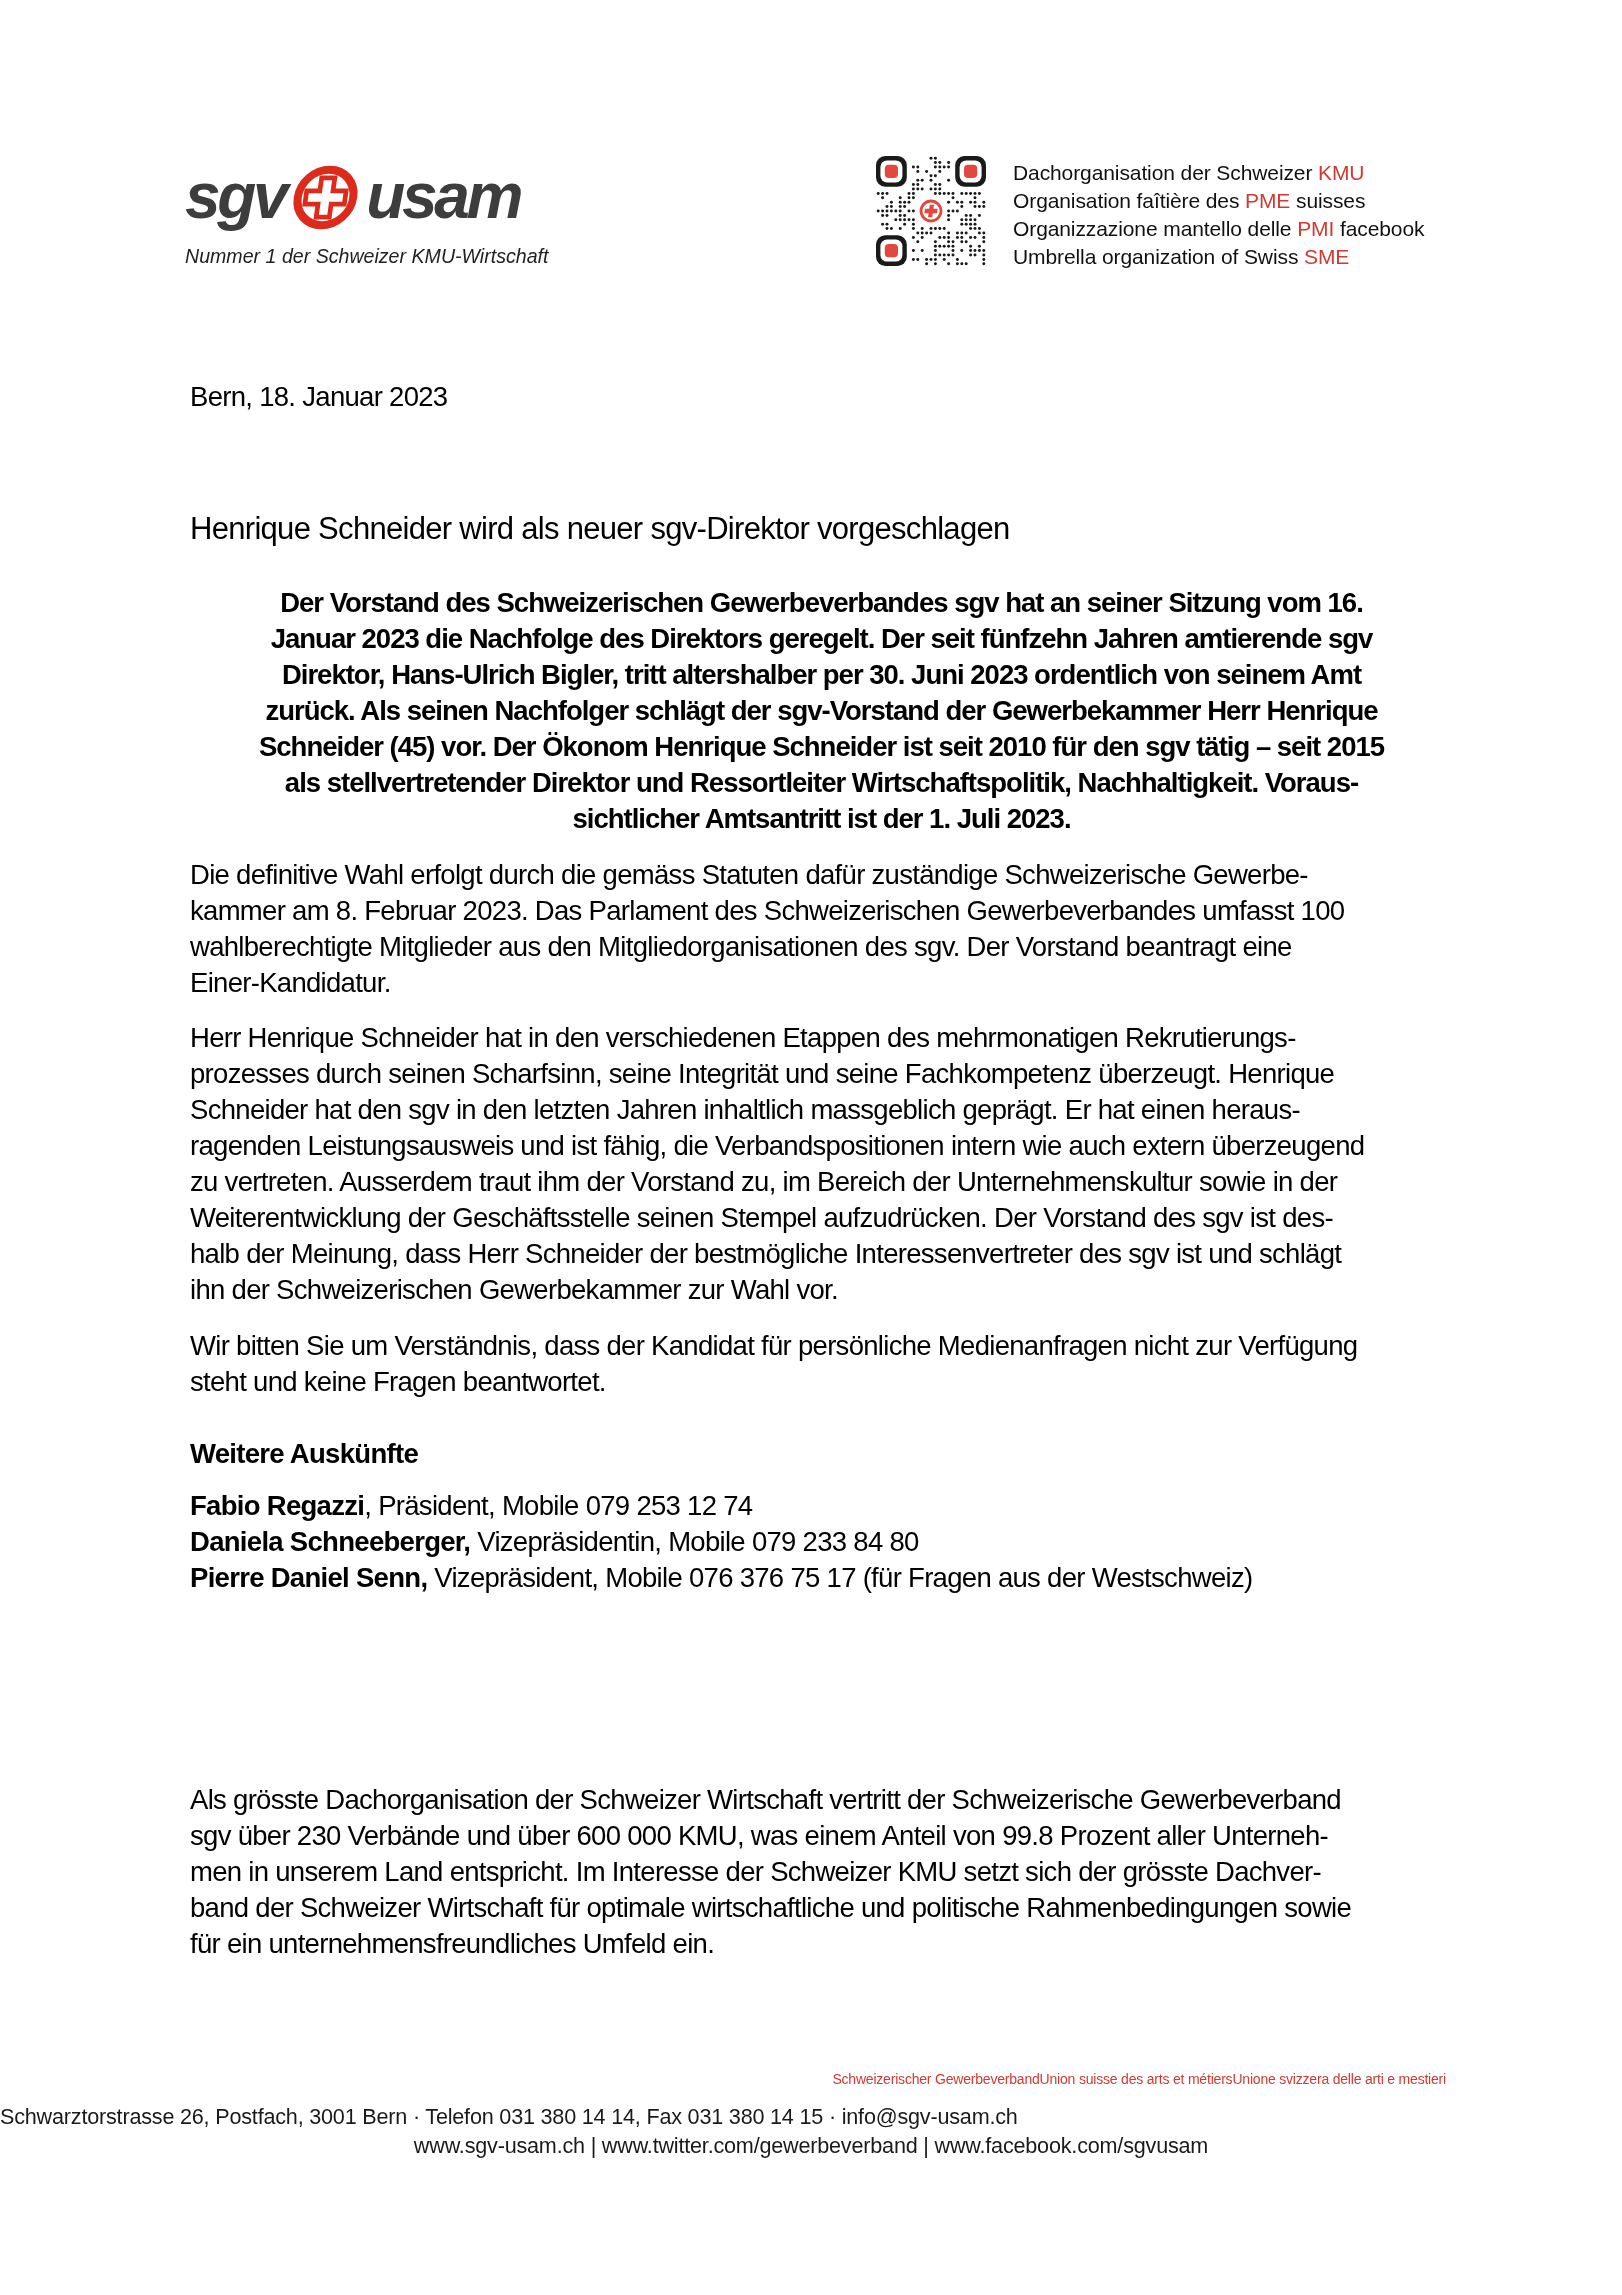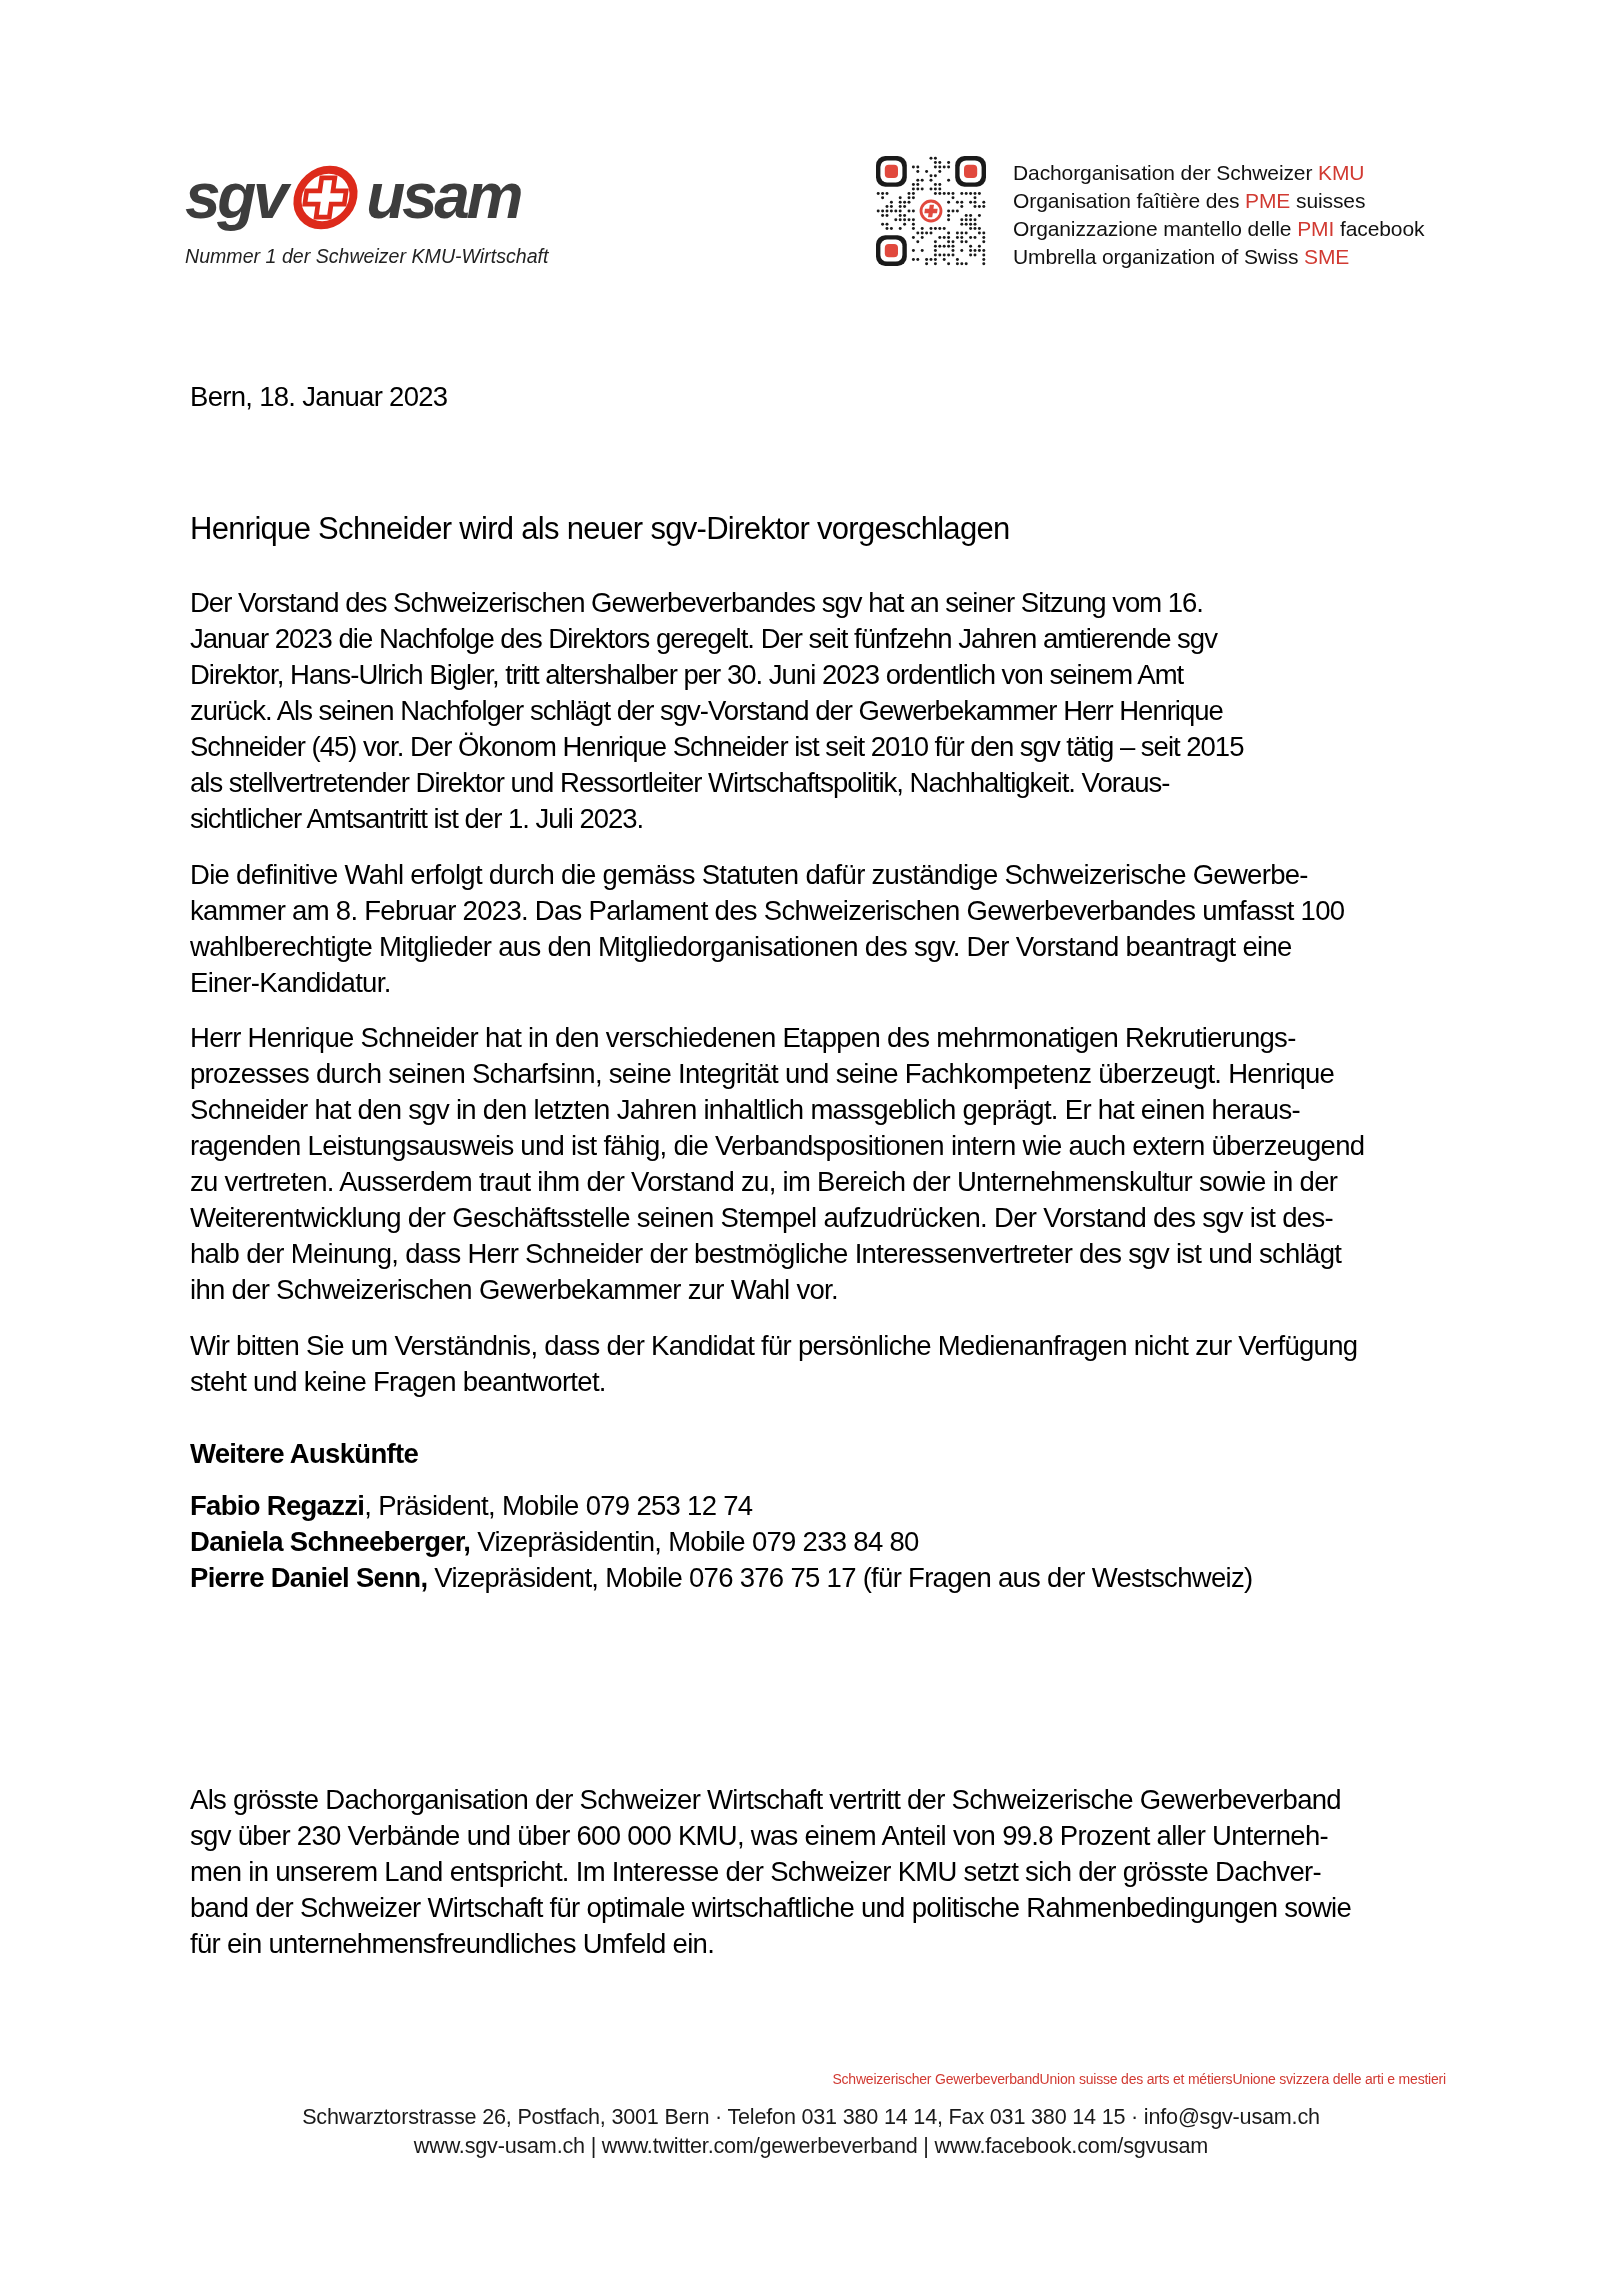--- a/index.html
+++ b/index.html
@@ -38,39 +38,39 @@
 
   
   .content{position:absolute;left:190px;top:510px;width:1263px;}
   h1{
     margin:0 0 38px 0;font-size:31px;line-height:37px;font-weight:normal;letter-spacing:-0.7px;
   }
   p.multiline,section.multiline{
     white-space:pre-line;margin:0 0 19.6px 0;
     font-size:27.5px;line-height:36px;letter-spacing:-0.7px;
   }
-  p.lead{font-weight:normal;letter-spacing:-1px;}
+  p.lead{font-weight:bold;letter-spacing:-1px;text-align:center;}
   p.media{margin-bottom:12px;}
   h2{
     margin:36px 0 16.4px 0;font-size:27.5px;line-height:36px;font-weight:bold;letter-spacing:-0.7px;
   }
   .contact-line{font-size:27.5px;line-height:36px;letter-spacing:-0.7px;}
   .contact-line .b{font-weight:bold;}
 
   
   .boilerplate{position:absolute;left:190px;top:1782px;width:1263px;margin:0;}
 
   
   .footer-orgs{
     position:absolute;left:190px;top:2071px;width:1256px;
     display:flex;justify-content:flex-end;
     font-size:14px;letter-spacing:-0.2px;color:var(--accent_red);
   }
   .footer-address{
-    position:absolute;left:0;top:2104px;width:1622px;text-align:center;
+    position:absolute;left:0;top:2104px;width:1622px;
     font-size:21.6px;letter-spacing:-0.2px;color:#1a1a1a;
   }
   .footer-links{
     position:absolute;left:0;top:2133px;width:1622px;text-align:center;
     font-size:21.6px;letter-spacing:-0.2px;color:#1a1a1a;
   }
 </style>
 </head>
 <body>
 

